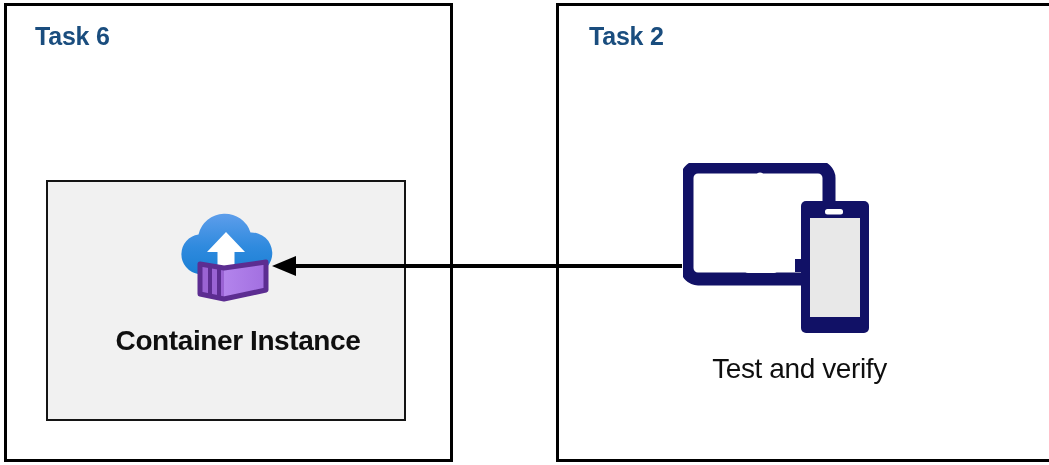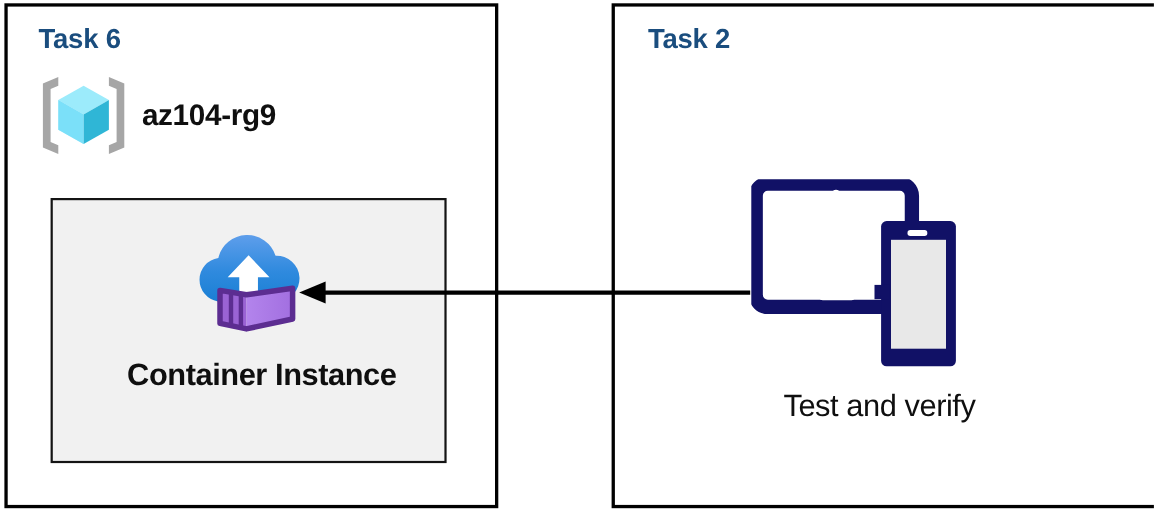--- a/index.html
+++ b/index.html
@@ -128,38 +128,20 @@
 </style>
 </head>
 <body>
 
 <div class="stage">
 
   <div id="task1-panel" class="task-panel">
 
     <div id="task1-title" class="task-title">Task 6</div>
 
-    <div id="rg-row">
-      <svg id="rg-icon" viewBox="0 0 78 74">
-
-        <g fill="#a6a6a6">
-          <path d="M2 8 L16 2 L16 10 L9 13 L9 61 L16 64 L16 72 L2 66 Z"></path>
-          <path d="M76 8 L62 2 L62 10 L69 13 L69 61 L62 64 L62 72 L76 66 Z"></path>
-        </g>
-
-        <polygon points="39,10 62,23 39,36 16,23" fill="#9cebfb"></polygon>
-
-        <polygon points="16,23 39,36 39,63 16,50" fill="#6fdcf7"></polygon>
-
-        <polygon points="62,23 62,50 39,63 39,36" fill="#2fb6d6"></polygon>
-
-        <polygon points="16,23 39,36 39,63 16,50" fill="#8ae4fa" opacity="0.45"></polygon>
-      </svg>
-      <div id="rg-label">az104-rg9</div>
-    </div>
 
     <div id="container-card">
       <svg id="ci-icon" viewBox="0 0 104 100">
         <defs>
           <linearGradient id="cloudGrad" x1="0" y1="0" x2="0" y2="1">
             <stop offset="0%" stop-color="#5e9eeb"></stop>
             <stop offset="55%" stop-color="#2f8ade"></stop>
             <stop offset="100%" stop-color="#1a7fd4"></stop>
           </linearGradient>
           <linearGradient id="purpLight" x1="0" y1="0" x2="1" y2="0">

